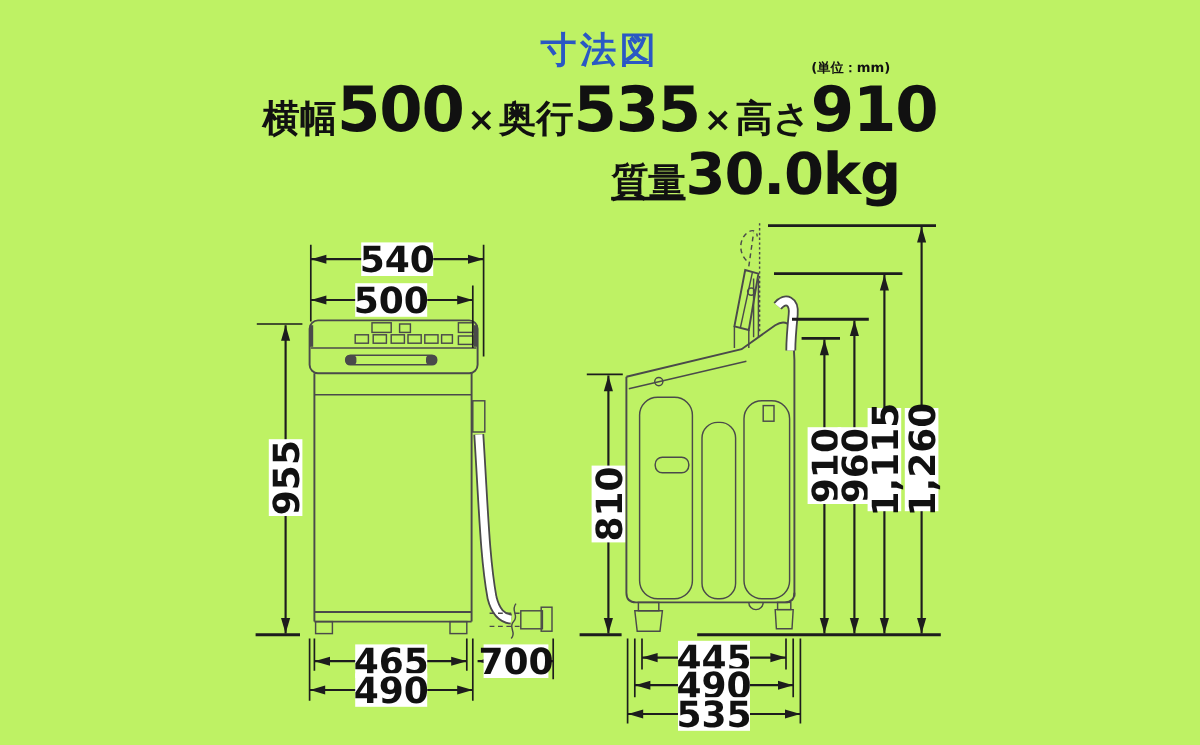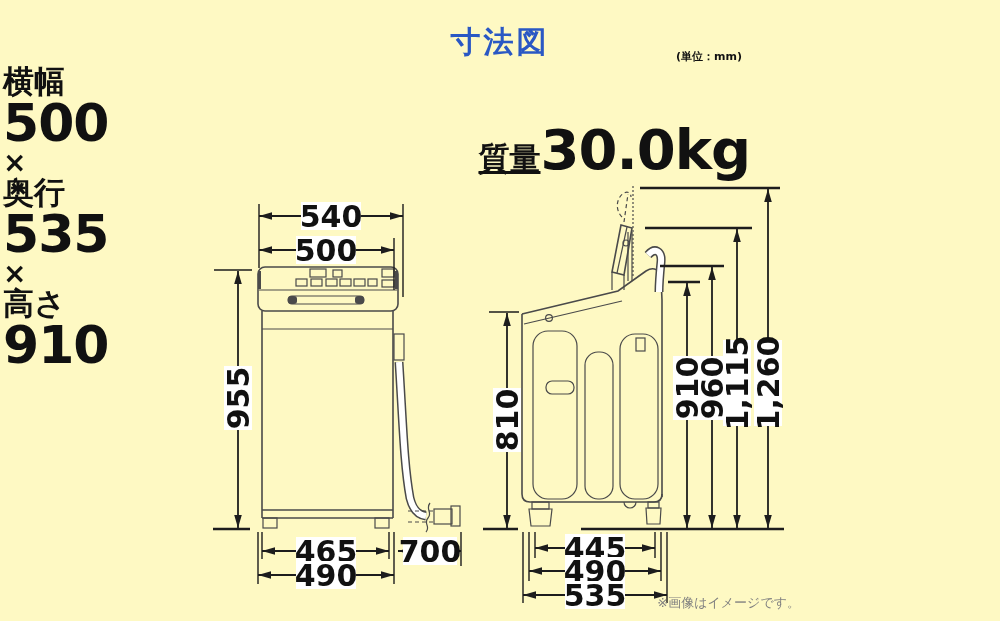--- a/index.html
+++ b/index.html
@@ -1,28 +1,28 @@
 <!DOCTYPE html>
 <html><head>
 <meta charset="utf-8">
 <style>
   html,body{margin:0;padding:0;background:#fff;}
-  #stage{position:relative;width:1000px;height:621px;background:#fef9c3;overflow:hidden;
+  #stage{position:relative;width:1000px;height:621px;background:#bef264;overflow:hidden;
          font-family:"DejaVu Sans","Liberation Sans",sans-serif;color:#111;}
   .hdr-title{position:absolute;top:22px;left:0;width:1000px;text-align:center;
              font-size:30px;font-weight:bold;letter-spacing:3px;color:#2a58c4;}
   .unit-note{position:absolute;top:49px;right:258px;font-size:11px;font-weight:bold;color:#111;}
   .spec-line{position:absolute;top:66px;left:0;width:1000px;display:flex;justify-content:center;
-             align-items:baseline;white-space:nowrap;flex-direction:column;}
+             align-items:baseline;white-space:nowrap;}
   .spec-line .lbl{font-size:31px;font-weight:bold;line-height:1;}
   .spec-line .num{font-size:52px;font-weight:bold;line-height:1;letter-spacing:-1px;}
   .spec-line .mul{font-size:28px;font-weight:bold;line-height:1;margin:0 3px;}
   .mass-line{position:absolute;top:122px;right:250px;display:flex;align-items:baseline;white-space:nowrap;}
   .mass-line .lbl{font-size:31px;font-weight:bold;line-height:1;text-decoration:underline;}
-  .mass-line .num{font-size:56px;font-weight:bold;line-height:1;letter-spacing:-1px;}
+  .mass-line .num{font-size:48px;font-weight:bold;line-height:1;letter-spacing:-1px;}
   .img-note{position:absolute;top:594px;right:200px;font-size:13px;color:#808080;}
   svg{position:absolute;left:0;top:0;}
   .dim{stroke:#1d1d1d;stroke-width:1.8;fill:none;}
   .ext{stroke:#1d1d1d;stroke-width:1.4;fill:none;}
   .ref{stroke:#1d1d1d;stroke-width:2.4;fill:none;}
   .mach{stroke:#4a4a4a;stroke-width:1.6;fill:none;}
   .mach2{stroke:#4a4a4a;stroke-width:1.2;fill:none;}
   .machf{fill:#4a4a4a;stroke:none;}
   .tube-o{stroke:#4a4a4a;stroke-width:9;fill:none;}
   .tube-i{stroke:#ffffff;stroke-width:6;fill:none;}
@@ -213,14 +213,13 @@
         <rect class="mask" x="694" y="369" width="86" height="28"></rect>
         <text class="dimtxt" x="737" y="394">1,115</text>
       </g>
       <g transform="rotate(-90 768 383)">
         <rect class="mask" x="725" y="369" width="86" height="28"></rect>
         <text class="dimtxt" x="768" y="394">1,260</text>
       </g>
     </g>
   </svg>
 
-  <div class="img-note">※画像はイメージです。</div>
 </div>
 
 </body></html>

